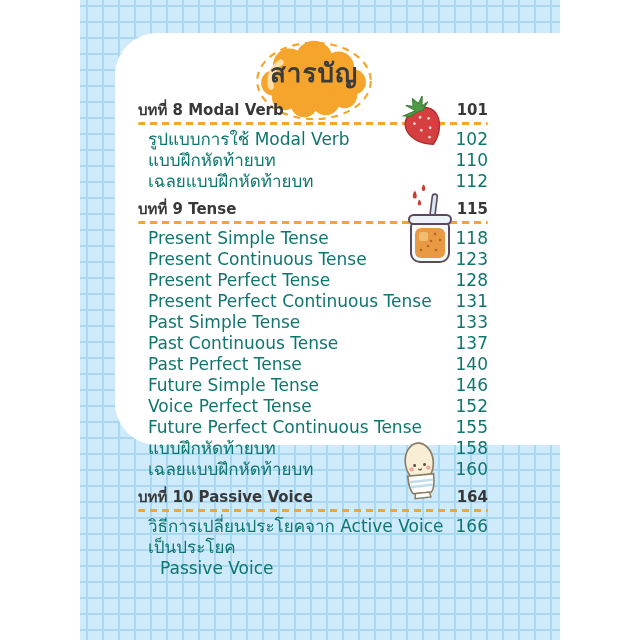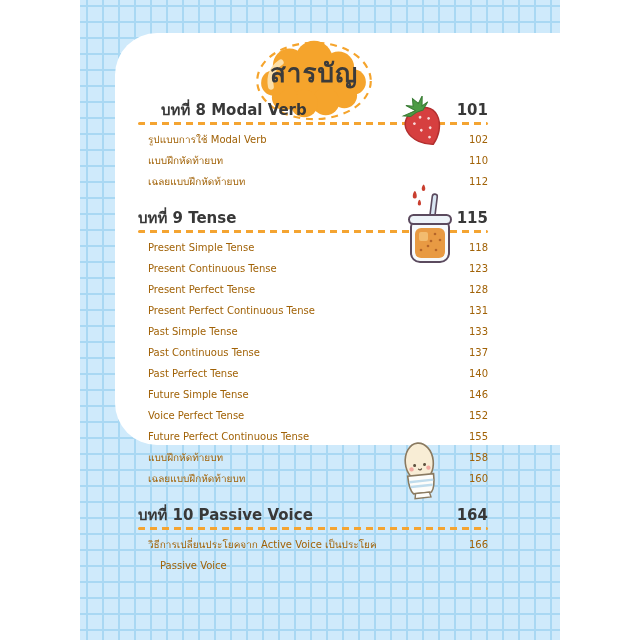--- a/index.html
+++ b/index.html
@@ -25,26 +25,26 @@
   }
   
   .badge{position:absolute;left:130px;top:-3px;width:138px;height:94px;}
   .badge svg{position:absolute;inset:0;width:100%;height:100%;}
   .badge-label{
     position:absolute;left:0;top:22px;width:100%;text-align:center;
     font-size:26px;font-weight:bold;color:#3b3b3b;letter-spacing:1px;
   }
   
   .toc{position:absolute;left:23px;top:66px;width:350px;}
-  .trow{display:flex;align-items:flex-start;font-size:10px;line-height:21px;color:#a16207;}
+  .trow{display:flex;align-items:flex-start;font-size:17px;line-height:21px;color:#0f766e;}
   .trow .lbl{flex:1;padding-left:10px;}
   .trow .pg{min-width:38px;text-align:right;}
-  .trow.chapter{font-size:15px;line-height:22px;font-weight:bold;color:#383838;margin-top:15px;}
+  .trow.chapter{font-size:15px;line-height:22px;font-weight:bold;color:#383838;margin-top:6px;}
   .trow.chapter .lbl{padding-left:0;}
-  .trow.chapter:first-child{margin-top:0;margin-left:23px;}
+  .trow.chapter:first-child{margin-top:0;}
   .dashline{
     height:3px;margin:1px 0 4px 0;border-radius:2px;
     background:repeating-linear-gradient(90deg,#f4a431 0 7px,transparent 7px 12px);
   }
   .l2{display:block;margin-left:12px;}
   
   .icon{position:absolute;z-index:5;}
   .icon-strawberry{left:397px;top:96px;width:50px;height:54px;}
   .icon-drink{left:404px;top:184px;width:52px;height:80px;}
   .icon-egg{left:398px;top:437px;width:44px;height:64px;}

